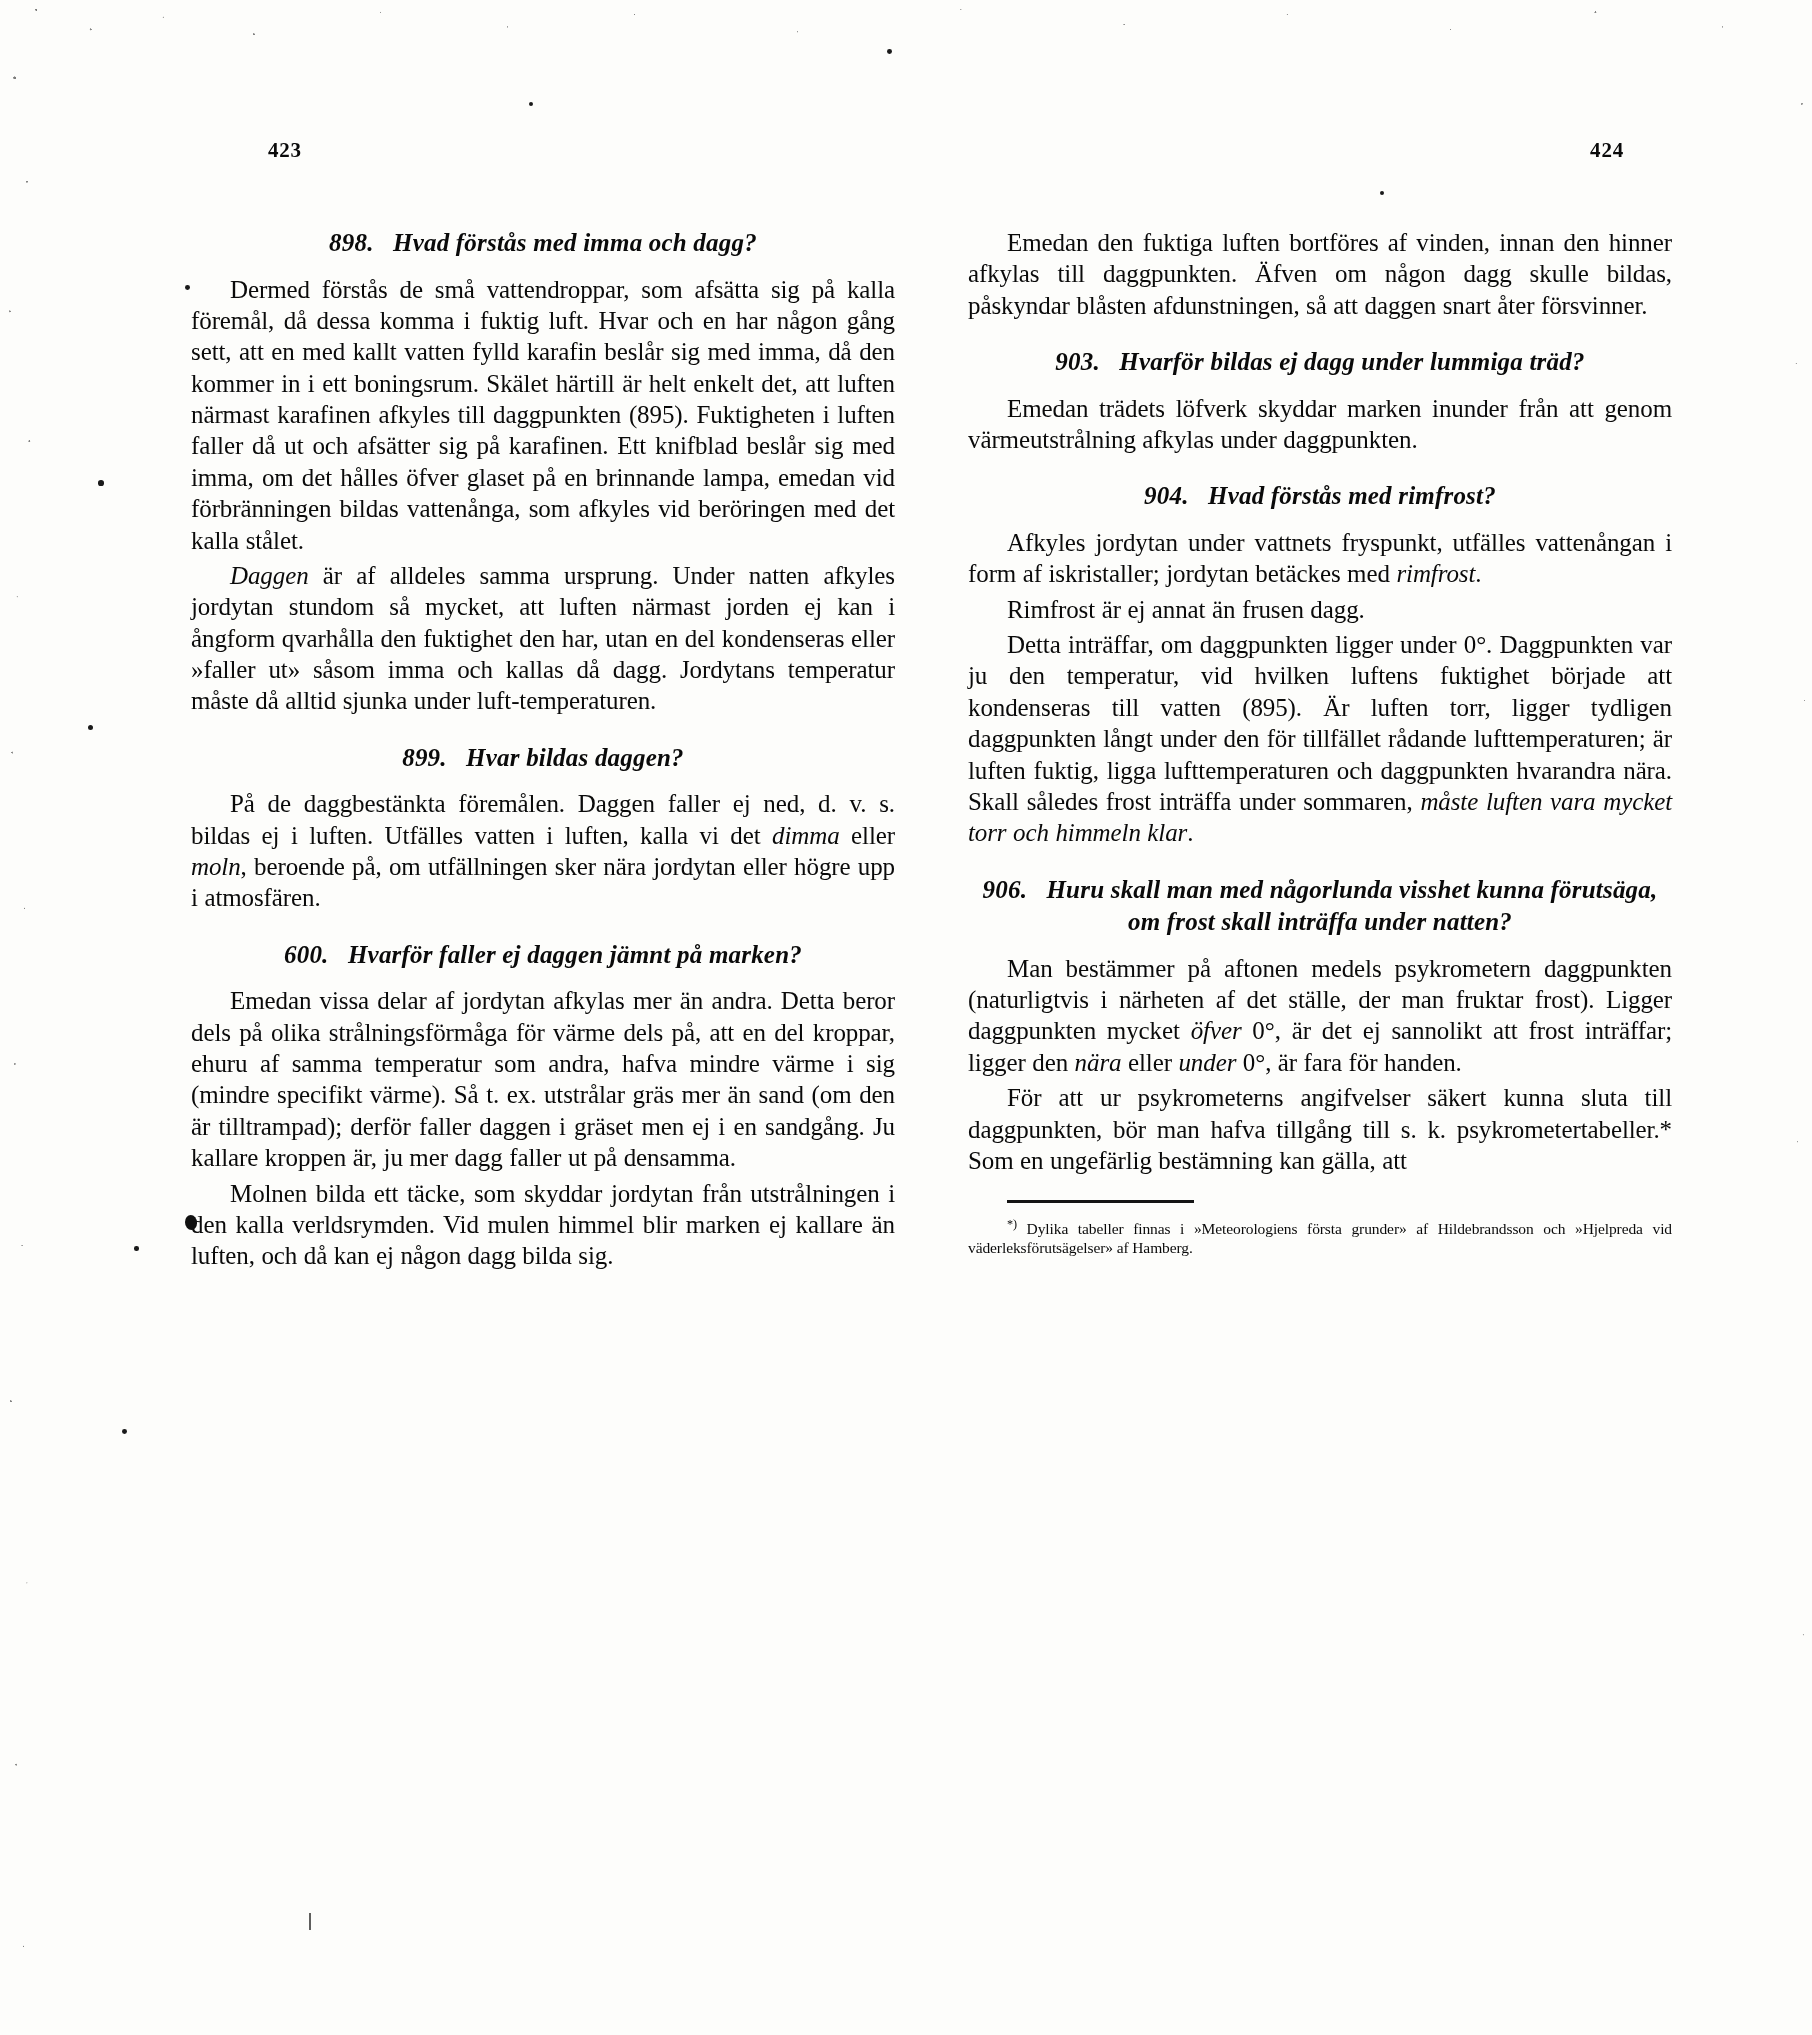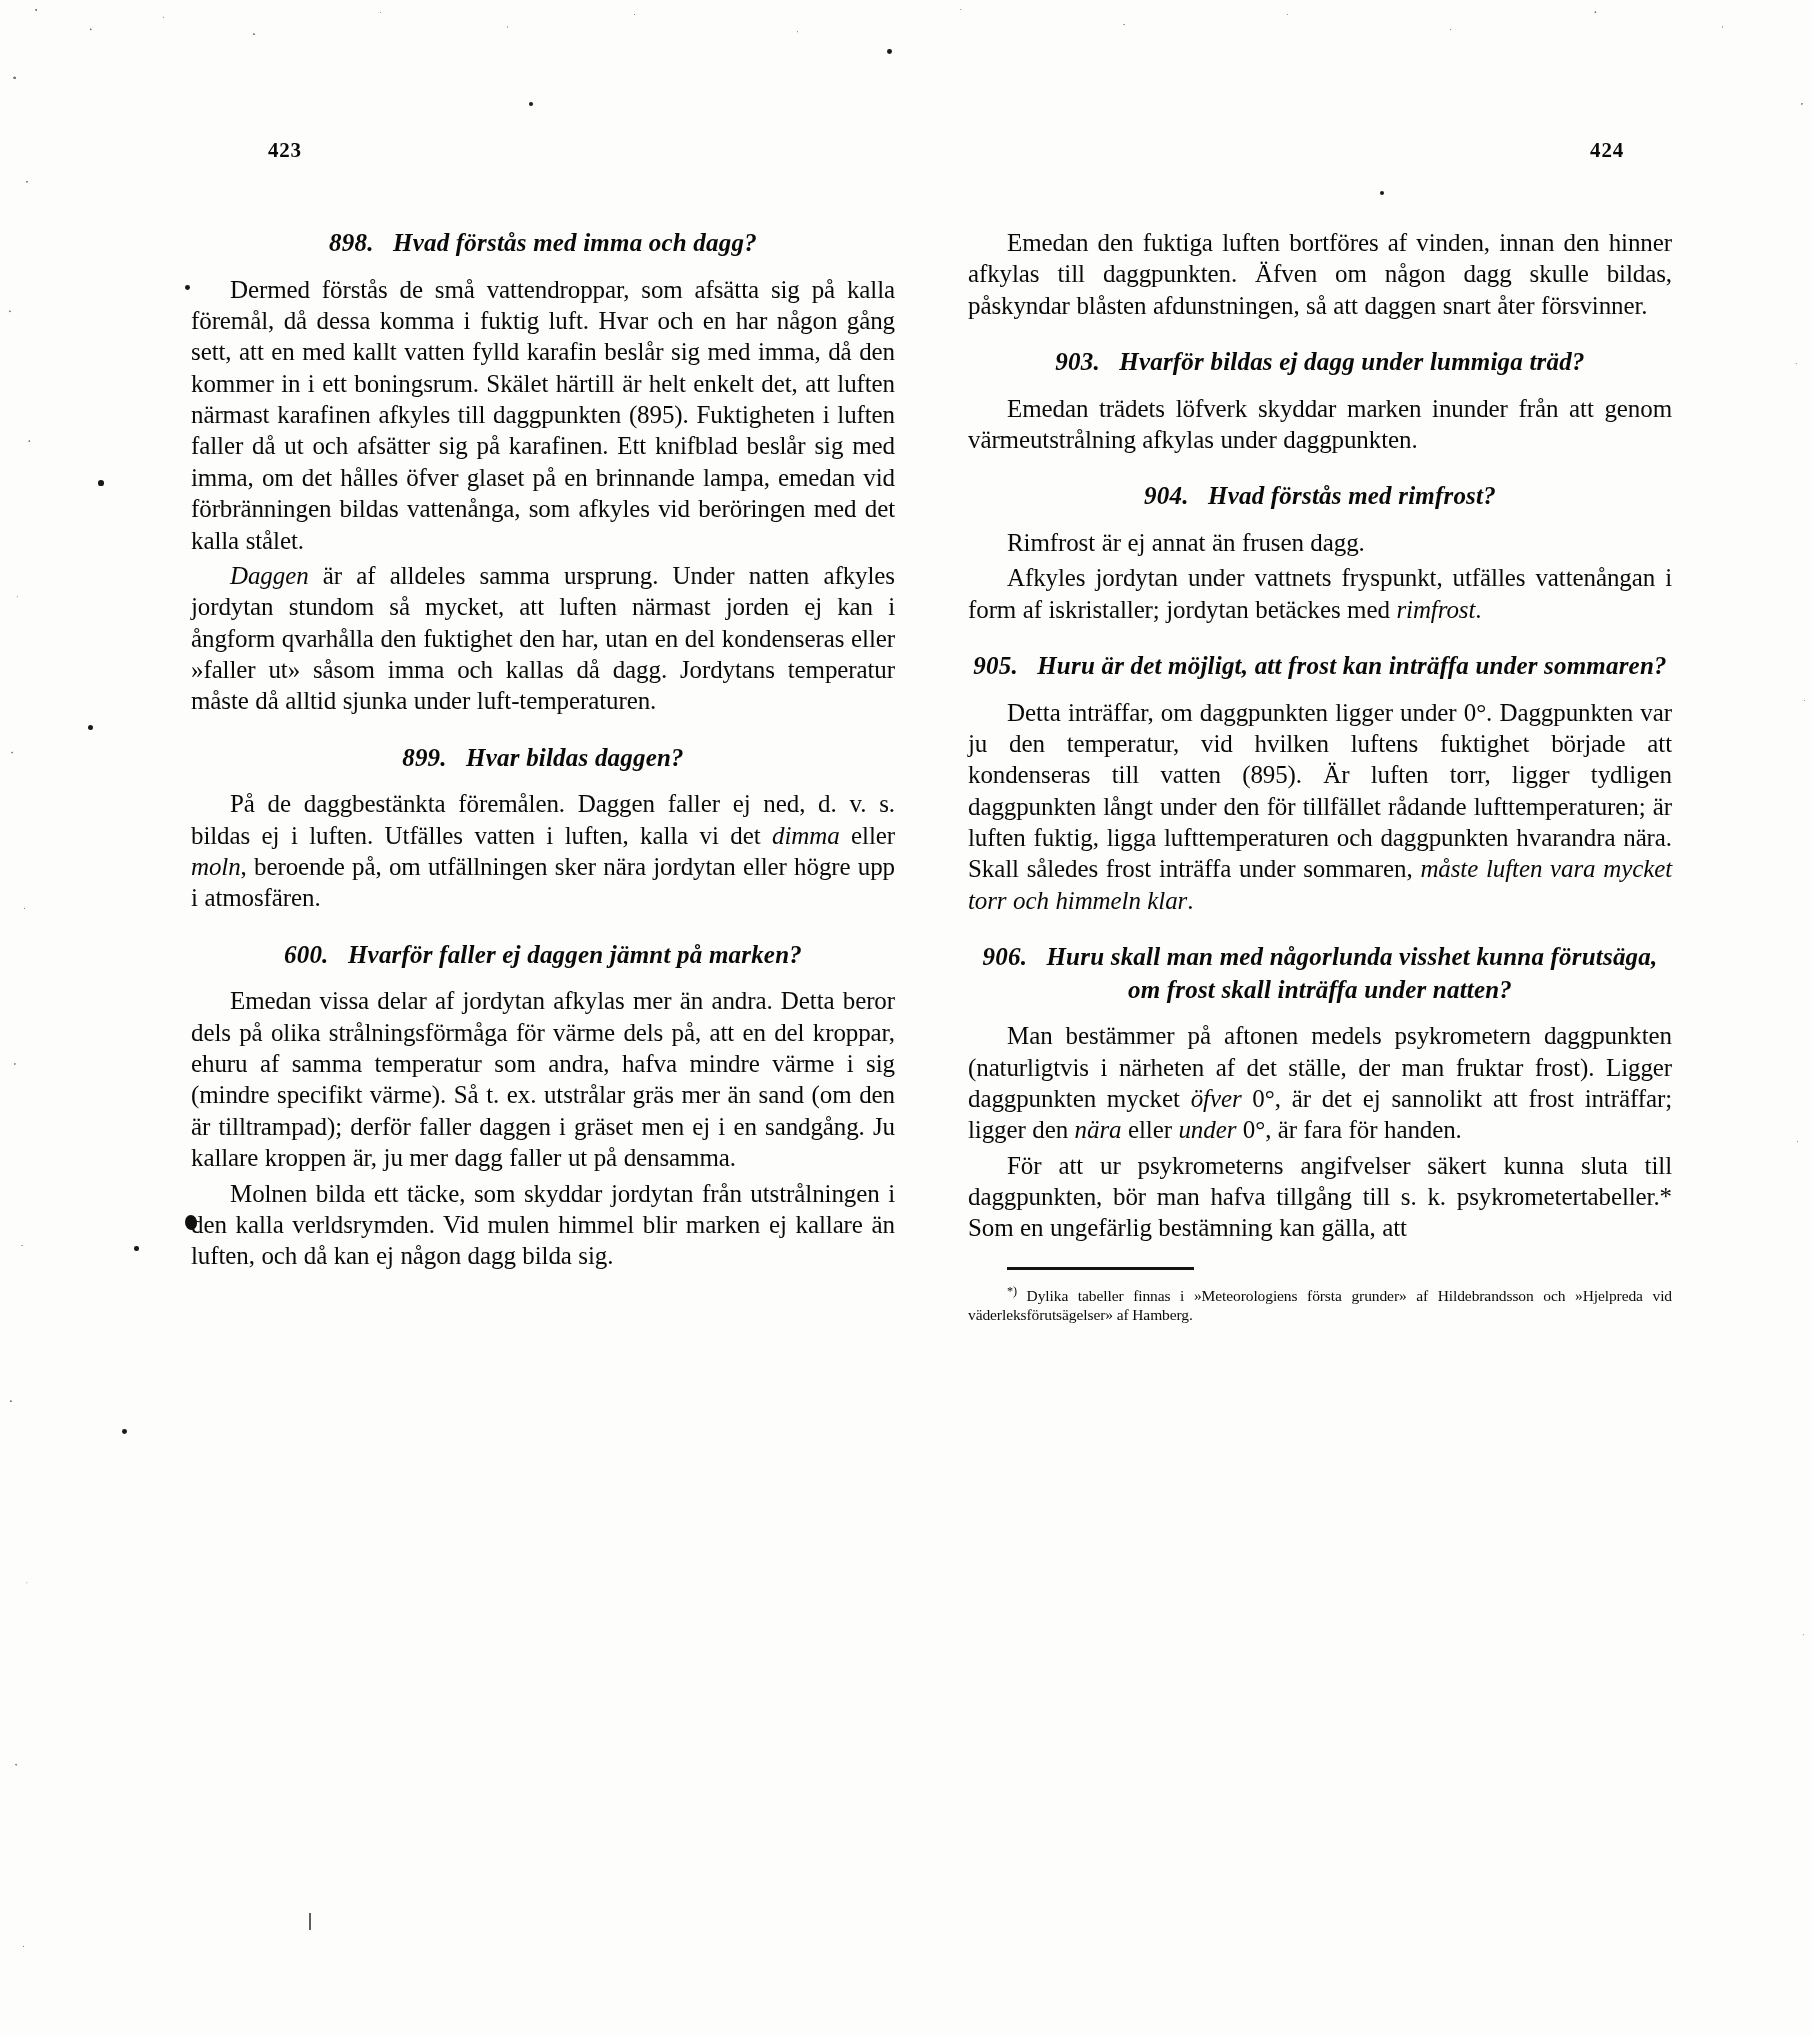--- a/index.html
+++ b/index.html
@@ -248,30 +248,26 @@
 
         <p class="body">
           <span>Emedan trädets löfverk skyddar marken inunder från att genom värmeutstrålning afkylas under daggpunkten.</span>
         </p>
 
         <h2 class="qhead">
           <span class="num">904.</span>
           &nbsp;&nbsp;<span>Hvad förstås med rimfrost?</span>
         </h2>
 
+        <p class="body"><span>Afkyles jordytan under vattnets fryspunkt, utfälles vattenångan i form af iskristaller; jordytan betäckes med </span><i>rimfrost</i><span>.</span></p>
+
         <p class="body">
           <span>Rimfrost är ej annat än frusen dagg.</span>
         </p>
 
-        <p class="body"><span>Afkyles jordytan under vattnets fryspunkt, utfälles vattenångan i form af iskristaller; jordytan betäckes med </span><i>rimfrost</i><span>.</span></p>
-
-        <h2 class="qhead">
-          <span class="num">905.</span>
-          &nbsp;&nbsp;<span>Huru är det möjligt, att frost kan inträffa under sommaren?</span>
-        </h2>
 
         <p class="body"><span>Detta inträffar, om daggpunkten ligger under 0°. Daggpunkten var ju den temperatur, vid hvilken luftens fuktighet började att kondenseras till vatten (895). Är luften torr, ligger tydligen daggpunkten långt under den för tillfället rådande lufttemperaturen; är luften fuktig, ligga lufttemperaturen och daggpunkten hvarandra nära. Skall således frost inträffa under sommaren, </span><i>måste luften vara mycket torr och himmeln klar</i><span>.</span></p>
 
         <h2 class="qhead">
           <span class="num">906.</span>
           &nbsp;&nbsp;<span>Huru skall man med någorlunda visshet kunna förutsäga, om frost skall inträffa under natten?</span>
         </h2>
 
         <p class="body"><span>Man bestämmer på aftonen medels psykrometern daggpunkten (naturligtvis i närheten af det ställe, der man fruktar frost). Ligger daggpunkten mycket </span><i>öfver</i><span> 0°, är det ej sannolikt att frost inträffar; ligger den </span><i>nära</i><span> eller </span><i>under</i><span> 0°, är fara för handen.</span></p>
 

